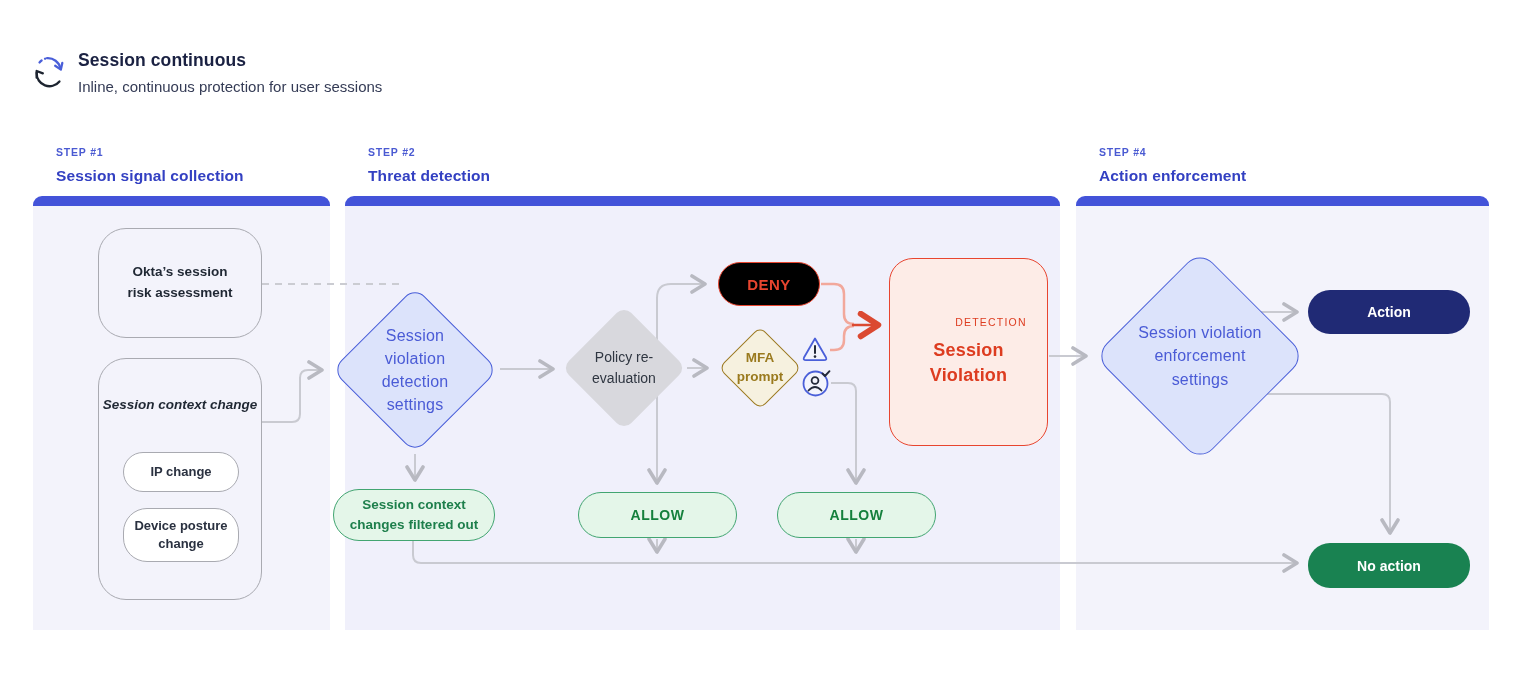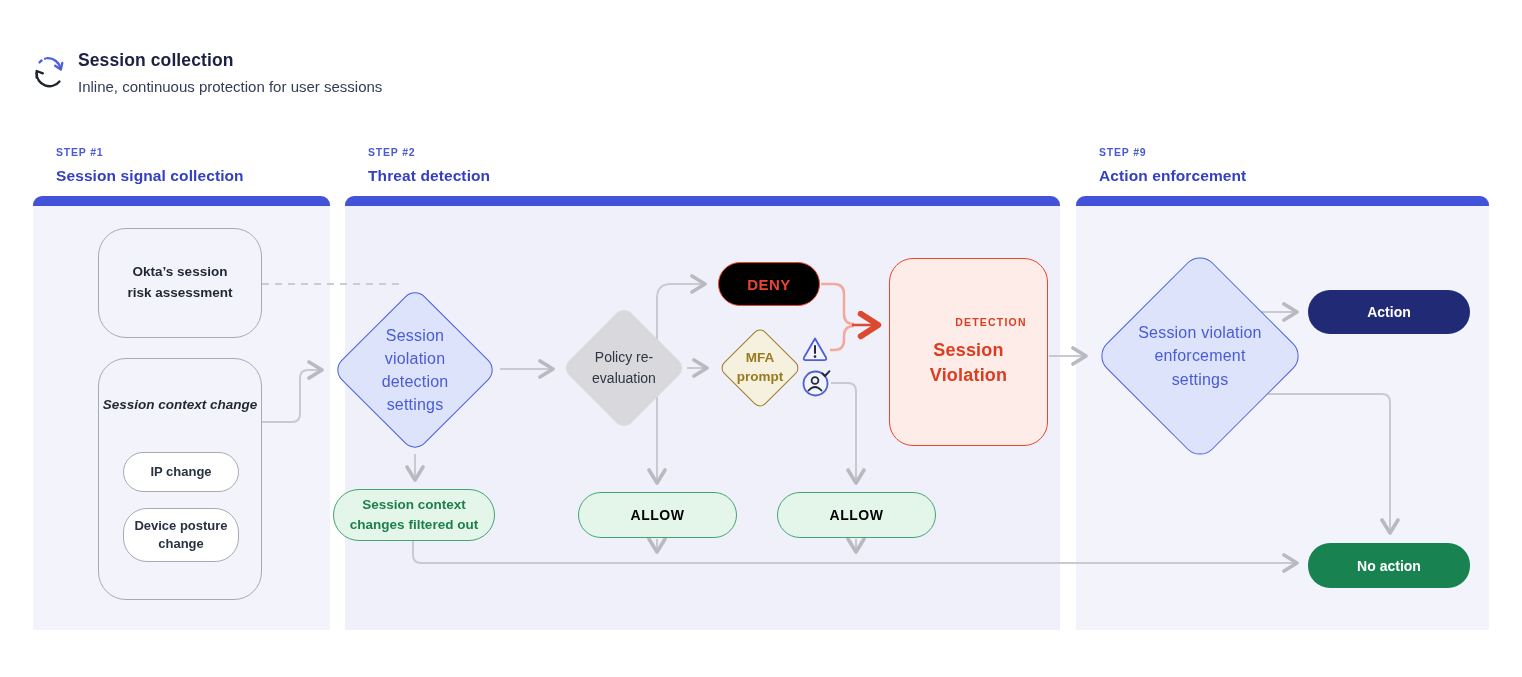--- a/index.html
+++ b/index.html
@@ -23,26 +23,26 @@
   .panel1 .body, .panel3 .body { background:#f3f3fb; }
   .panel2 .body { background:#f0f0fb; }
 
   
   .node { position:absolute; z-index:2; display:flex; align-items:center; justify-content:center; text-align:center; }
   .gray-box { border:1px solid #a9aab1; border-radius:28px; color:#1f2733; font-weight:bold; font-size:13.5px; line-height:1.55; }
   .white-pill { position:absolute; background:#ffffff; border:1px solid #a9aab1; border-radius:24px; display:flex; align-items:center; justify-content:center; text-align:center; font-size:13px; color:#2a3140; line-height:1.35; z-index:3; }
   .ctx-title { position:absolute; top:36px; left:0; right:0; text-align:center; font-weight:bold; font-size:13.5px; color:#1f2733; line-height:1.55;font-style:italic; }
 
   .pill-red { background:#000000; border:1.6px solid #e8452f; border-radius:22px; color:#e8452f; font-weight:bold; font-size:15px; letter-spacing:.4px; }
-  .pill-green { background:#e4f6e9; border:1.4px solid #42a571; border-radius:26px; color:#000000; font-weight:bold; }
+  .pill-green { background:#e4f6e9; border:1.4px solid #42a571; border-radius:26px; color:#15803d; font-weight:bold; }
   .pill-navy { background:#202a75; border-radius:22px; color:#ffffff; font-weight:bold; font-size:14px; }
   .pill-forest { background:#198251; border-radius:22px; color:#ffffff; font-weight:bold; font-size:14px; }
 
   .detect-box { background:#fdece7; border:1.6px solid #e8452f; border-radius:24px; flex-direction:column; gap:10px; }
-  .detect-tag { font-size:10.5px; font-weight:bold; letter-spacing:1.2px; color:#dd3c20;padding-left:45px; }
+  .detect-tag { font-size:10.5px; font-weight:normal; letter-spacing:1.2px; color:#dd3c20;padding-left:45px; }
   .detect-title { font-size:18px; font-weight:600; color:#dd3c20; line-height:1.4; width:110px; letter-spacing:.2px; }
 
   
   .diamond { position:absolute; z-index:2; }
   .diamond .shape { position:absolute; left:50%; top:50%; transform:translate(-50%,-50%) rotate(45deg); }
   .diamond .label { position:absolute; inset:0; display:flex; align-items:center; justify-content:center; text-align:center; }
   .d-blue .shape { background:#dce3fb; border:1.6px solid #4a5fd9; }
   .d-blue .label { color:#4a5bd6; font-size:16px; line-height:1.45; letter-spacing:.2px; }
   .d-gray .shape { background:#d8d8dd; }
   .d-gray .label { color:#2f3641; font-size:14px; line-height:1.5; }
@@ -58,28 +58,28 @@
 
 <div class="canvas">
 
   <svg class="hdr-icon" viewBox="0 0 40 40">
     <path d="M31,31 A13.5,13.5 0 0 1 7,22" fill="none" stroke="#1d2430" stroke-width="2.4" stroke-linecap="round"></path>
     <path d="M7,27 L7,20 L13.5,22.5" fill="none" stroke="#1d2430" stroke-width="2.4" stroke-linecap="round" stroke-linejoin="round"></path>
     <path d="M10,11 A13.5,13.5 0 0 1 16,7" fill="none" stroke="#4a5fd9" stroke-width="2.4" stroke-linecap="round" stroke-dasharray="3 4"></path>
     <path d="M18,6.5 A13.5,13.5 0 0 1 32,17" fill="none" stroke="#4a5fd9" stroke-width="2.4" stroke-linecap="round"></path>
     <path d="M26.5,14.5 L32.5,18.5 L34,11.5" fill="none" stroke="#4a5fd9" stroke-width="2.4" stroke-linecap="round" stroke-linejoin="round"></path>
   </svg>
-  <div class="hdr-title">Session collection</div>
+  <div class="hdr-title">Session continuous</div>
   <div class="hdr-sub">Inline, continuous protection for user sessions</div>
 
   <div class="step-label" style="left:56px;top:146px;">STEP #1</div>
   <div class="step-title" style="left:56px;top:167px;">Session signal collection</div>
   <div class="step-label" style="left:368px;top:146px;">STEP #2</div>
   <div class="step-title" style="left:368px;top:167px;">Threat detection</div>
-  <div class="step-label" style="left:1099px;top:146px;">STEP #9</div>
+  <div class="step-label" style="left:1099px;top:146px;">STEP #4</div>
   <div class="step-title" style="left:1099px;top:167px;">Action enforcement</div>
 
   <div class="panel panel1" style="left:33px;width:297px;">
       <div class="bar"></div>
       <div class="body"></div>
     </div>
   <div class="panel panel2" style="left:345px;width:715px;">
       <div class="bar"></div>
       <div class="body"></div>
     </div>

